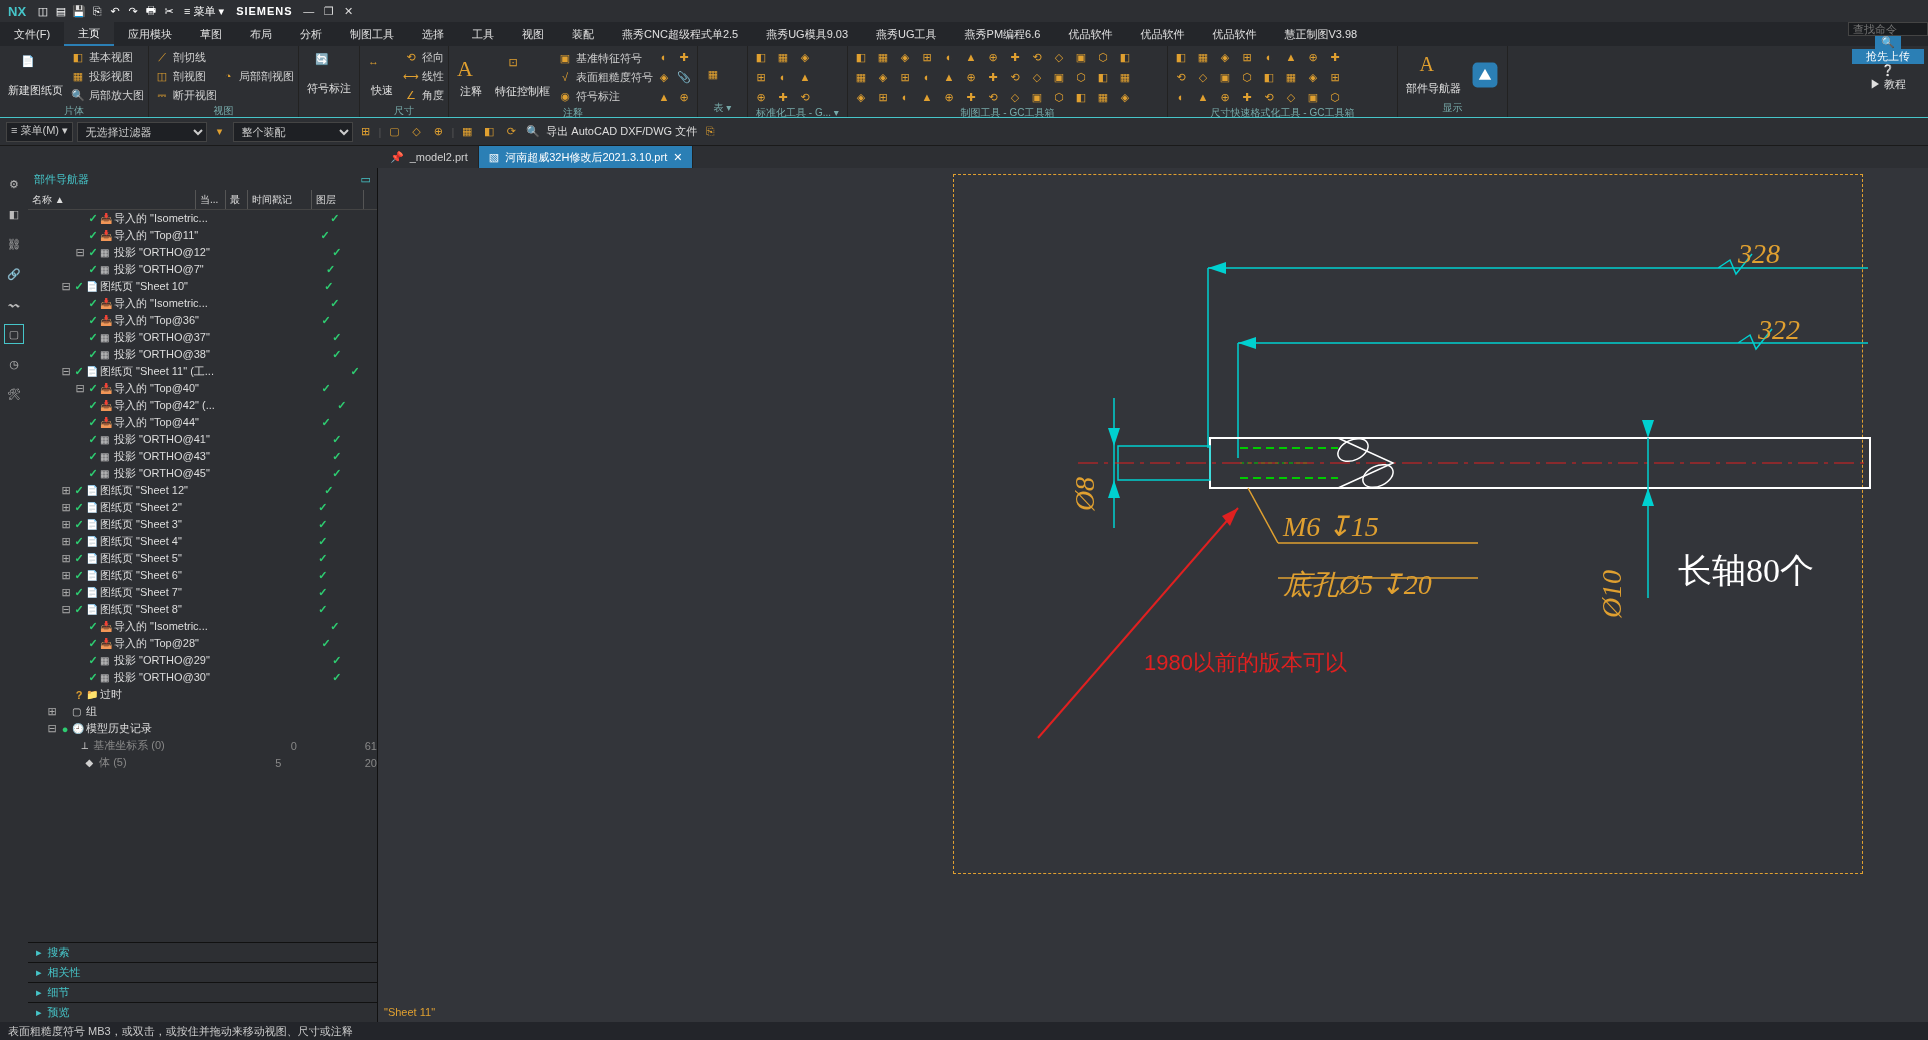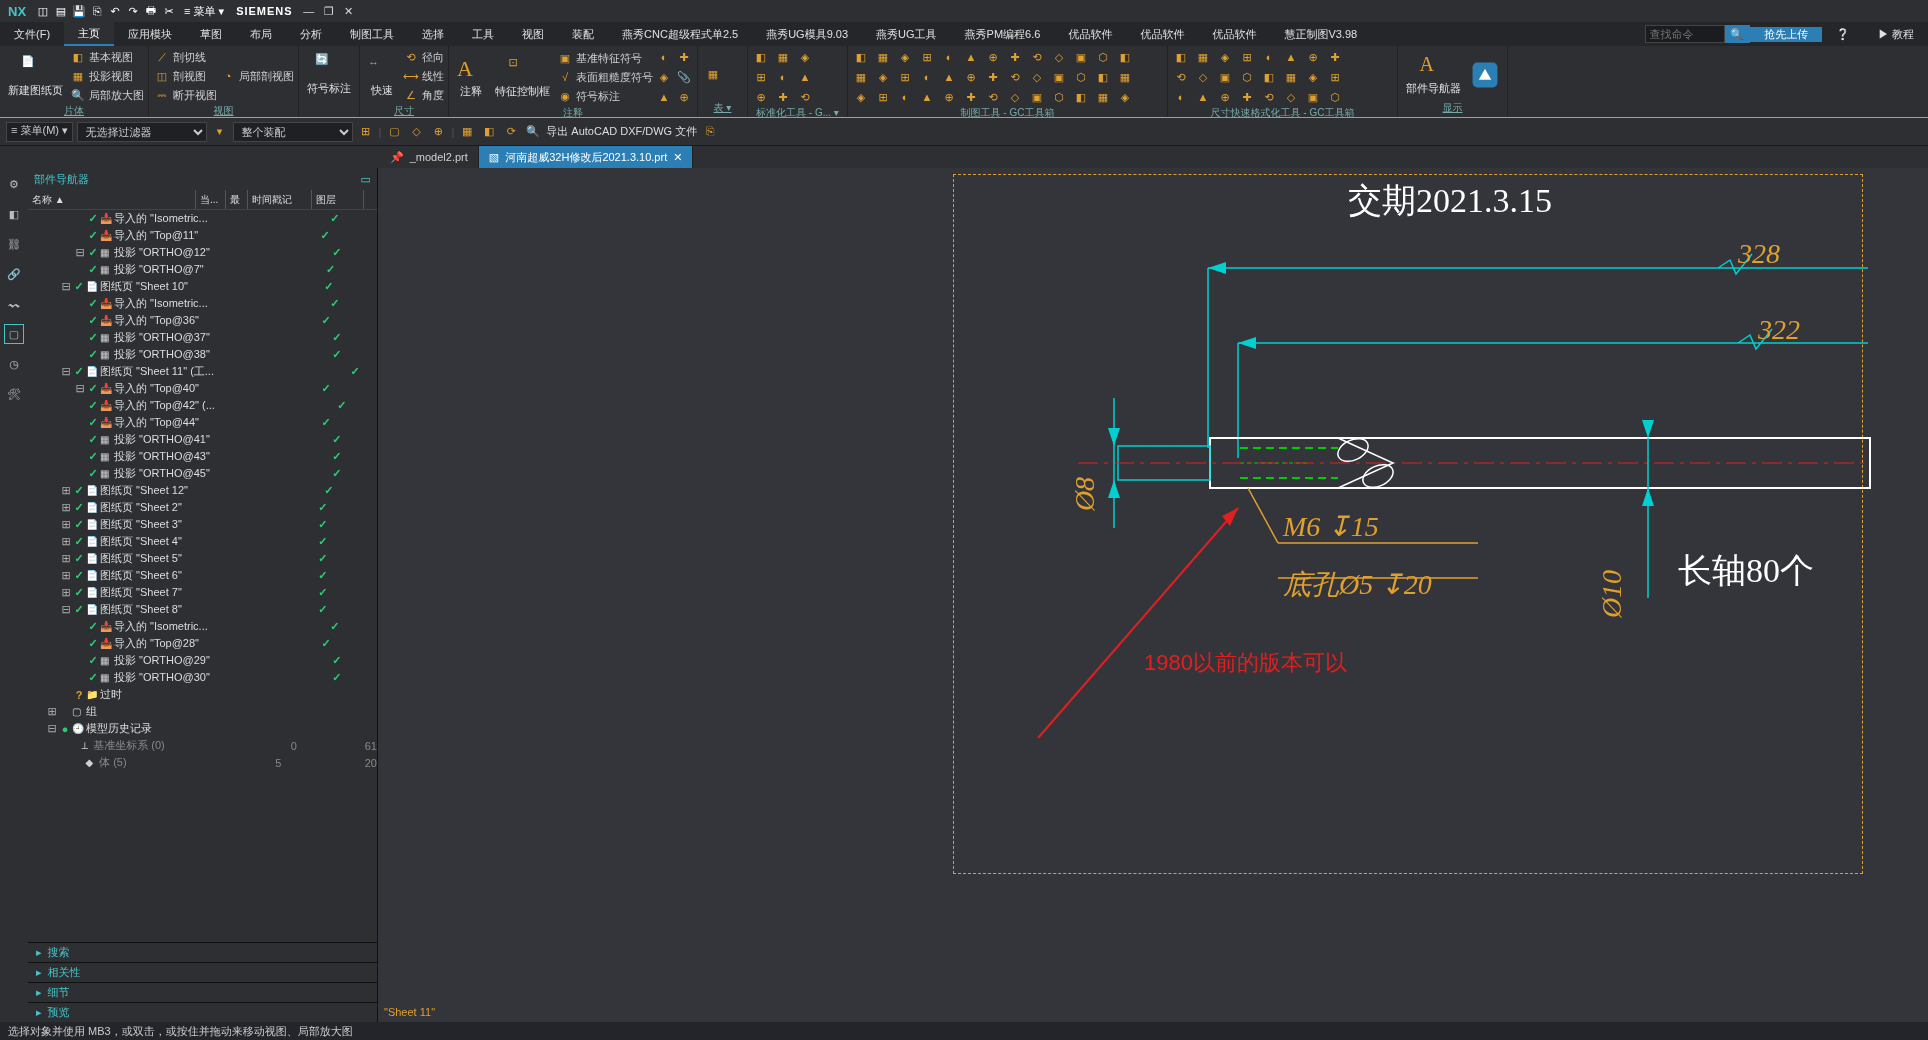--- a/index.html
+++ b/index.html
@@ -10,29 +10,29 @@
 .nx-logo { color:#46c5c9; font-weight:bold; padding:0 8px; font-size:13px; }
 .tb-ico { width:18px; height:18px; display:inline-flex; align-items:center; justify-content:center; color:#fff; }
 .titlebar .title { flex:1; text-align:center; color:#cfcfcf; }
 .siemens { color:#fff; font-weight:bold; letter-spacing:1px; padding:0 6px; }
 .winbtn { width:20px; height:20px; display:inline-flex; align-items:center; justify-content:center; color:#ddd; }
 
 
 .menutabs { height:24px; background:#24262a; display:flex; align-items:stretch; }
 .menutab { color:#e0e0e0; padding:0 14px; display:flex; align-items:center; cursor:pointer; }
 .menutab.active { background:#2d2f33; border-bottom:2px solid #2b7fb5; color:#fff; }
-.search-cmd { margin-left:auto; display:flex; align-items:center; }
+.search-cmd { margin-left:auto; display:flex; align-items:center;flex-direction:column; }
 .search-cmd input { background:#1a1c1f; border:1px solid #444; color:#aaa; height:18px; width:80px; padding:0 4px; }
 .search-go { background:#2b7fb5; color:#fff; padding:0 6px; height:18px; display:flex; align-items:center; }
 
 
 .ribbon { height:72px; background:#2d2f33; display:flex; border-bottom:1px solid #46c5c9; }
 .ribbon-grp { display:flex; flex-direction:column; border-right:1px solid #222; padding:2px 4px; }
 .ribbon-grp .body { flex:1; display:flex; align-items:center; gap:2px; }
-.ribbon-grp .lbl { color:#7aa; text-align:center; font-size:10px; height:14px;text-decoration:underline; }
+.ribbon-grp .lbl { color:#7aa; text-align:center; font-size:10px; height:14px; }
 .rico { width:22px; height:22px; display:flex; align-items:center; justify-content:center; color:#e0a030; }
 .rtiny { width:18px; height:18px; display:inline-flex; align-items:center; justify-content:center; color:#e0a030; }
 .col { display:flex; flex-direction:column; gap:1px; }
 .row { display:flex; align-items:center; gap:2px; }
 .big-btn { display:flex; flex-direction:column; align-items:center; color:#e0e0e0; padding:2px 4px; }
 .big-btn svg, .big-btn .ic { width:28px; height:28px; color:#e0a030; }
 
 
 .subbar { height:28px; background:#2d2f33; display:flex; align-items:center; gap:4px; padding:0 6px; border-bottom:1px solid #1a1a1a; }
 .subbar select, .subbar .sel { background:#1e2024; border:1px solid #444; color:#ccc; height:20px; padding:0 4px; }
@@ -757,28 +757,27 @@
       <polygon points="1270,320 1264,338 1276,338" fill="#00d0d0"></polygon>
 
       <line x1="870" y1="320" x2="900" y2="375" stroke="#e0a030" stroke-width="1.5"></line>
       <line x1="900" y1="375" x2="1100" y2="375" stroke="#e0a030" stroke-width="1.5"></line>
       <line x1="900" y1="410" x2="1100" y2="410" stroke="#e0a030" stroke-width="1.5"></line>
 
       <line x1="660" y1="570" x2="860" y2="340" stroke="#e02020" stroke-width="2"></line>
       <polygon points="860,340 844,348 852,358" fill="#e02020"></polygon>
     </svg>
 
-    <div class="whitetxt" style="position:absolute;left:970px;top:10px">交期2021.3.15</div>
     <div class="dimtxt" style="left:1360px;top:70px">328</div>
     <div class="dimtxt" style="left:1380px;top:146px">322</div>
     <div class="dimtxt" style="left:690px;top:310px;transform:rotate(-90deg)">Ø8</div>
     <div class="dimtxt" style="left:1210px;top:410px;transform:rotate(-90deg)">Ø10</div>
     <div class="dimtxt" style="left:905px;top:342px">M6  ↧15</div>
     <div class="dimtxt" style="left:905px;top:398px">底孔Ø5  ↧20</div>
     <div class="redtxt" style="position:absolute;left:766px;top:480px">1980以前的版本可以</div>
     <div class="whitetxt" style="position:absolute;left:1300px;top:380px">长轴80个</div>
     <div class="status-sheet">"Sheet 11"</div>
   </div>
 </div>
 
 <div class="statusbar">
-    <span>选择对象并使用 MB3，或双击，或按住并拖动来移动视图、局部放大图</span>
+    <span>表面粗糙度符号 MB3，或双击，或按住并拖动来移动视图、尺寸或注释</span>
   </div>
 
 </body></html>

